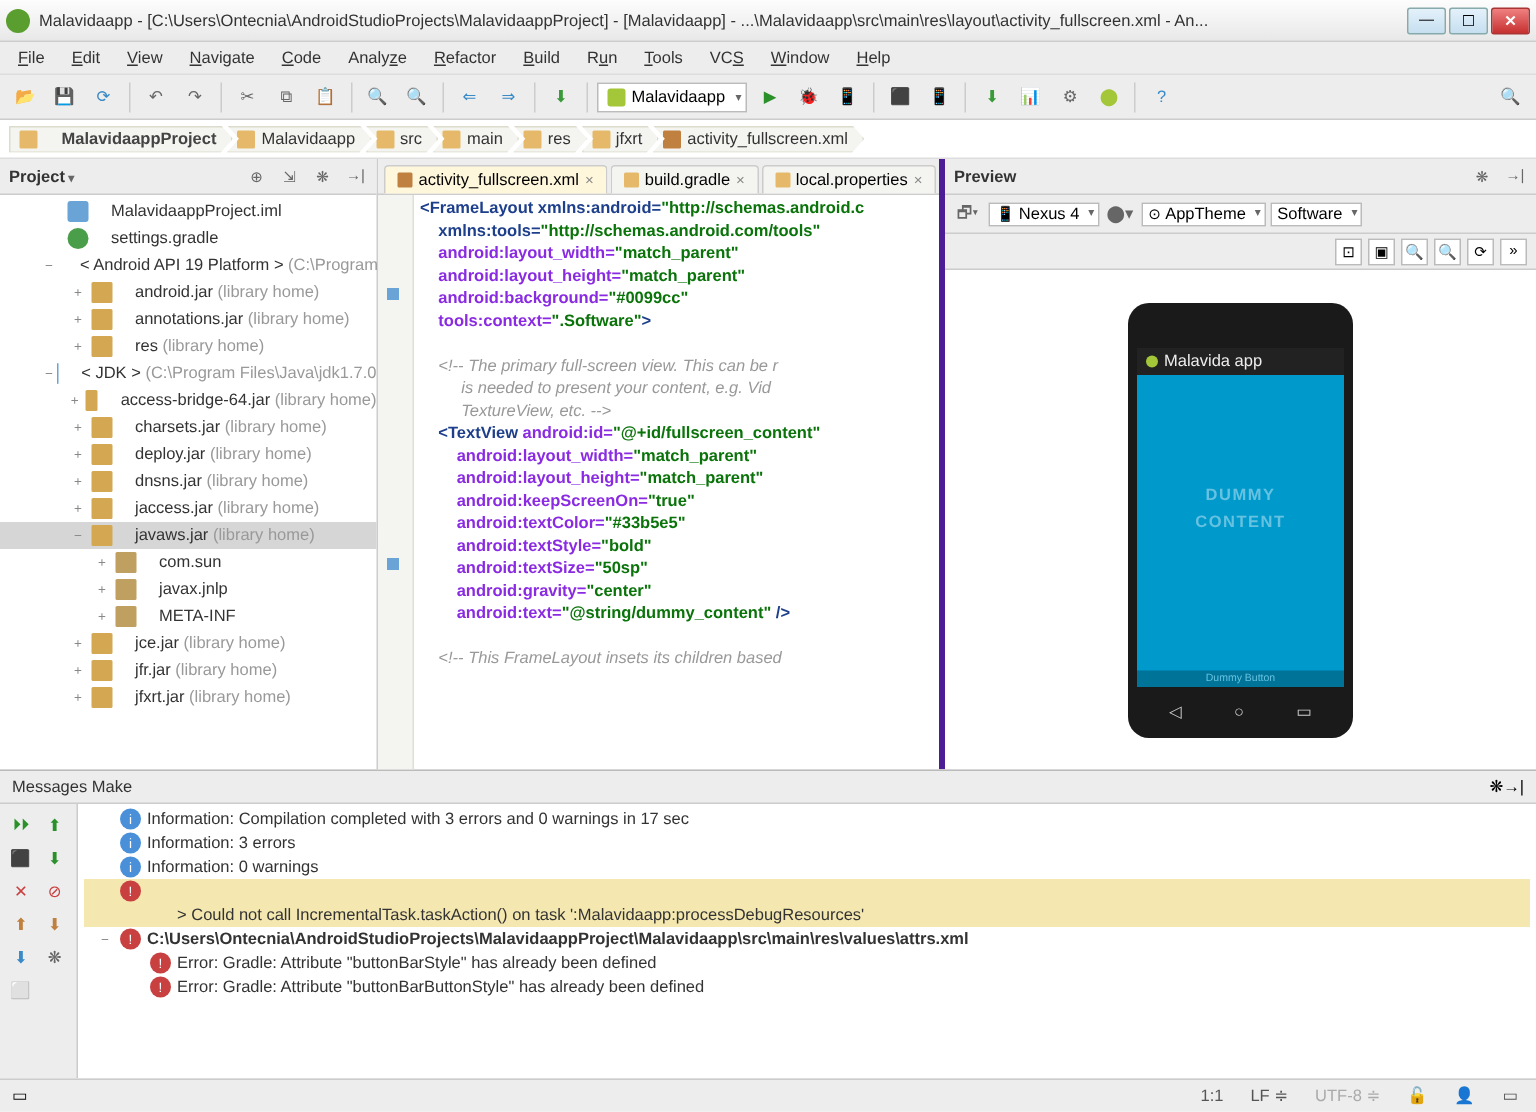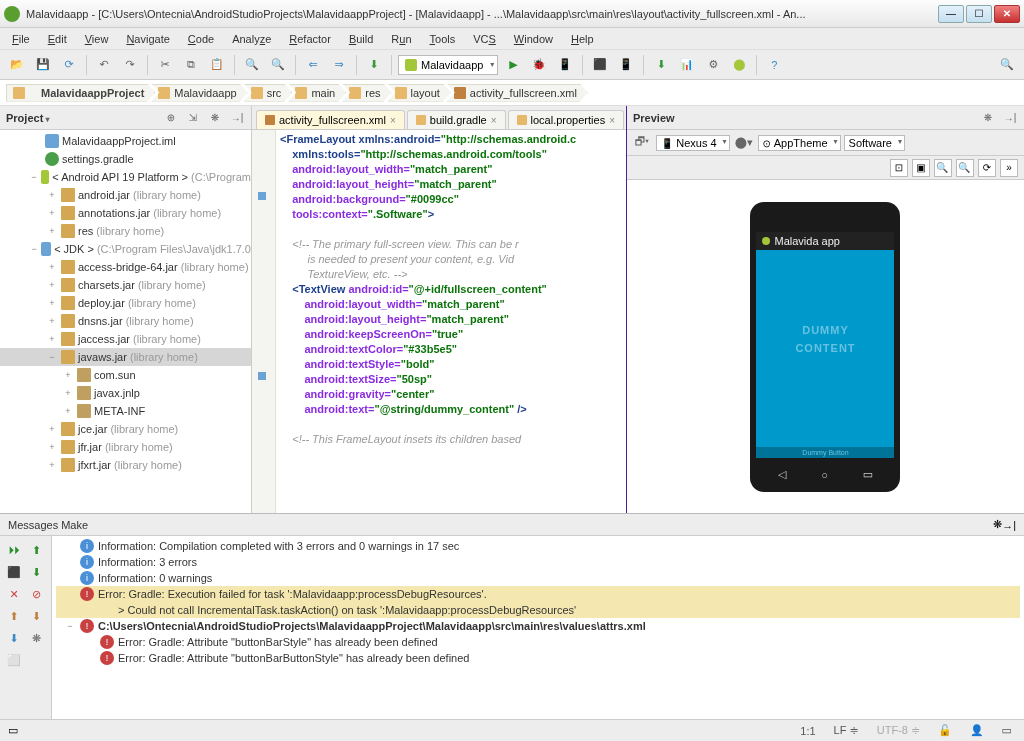--- a/index.html
+++ b/index.html
@@ -35,38 +35,38 @@
 .tree { flex:1; overflow:auto; padding:2px 0; }
 .trow { display:flex; align-items:center; height:18px; padding-left:4px; white-space:nowrap; }
 .trow .exp { width:12px; text-align:center; color:#888; font-size:9px; }
 .trow .ticon { width:14px; height:14px; margin:0 3px; display:inline-block; }
 .trow .ticon.module { background:#6aa3d5; border-radius:2px; }
 .trow .ticon.gradle { background:#4a9e4a; border-radius:50%; }
 .trow .ticon.lib { background:#888; border-radius:1px; }
 .trow .ticon.jar { background:#d4a752; border-radius:1px; }
 .trow .ticon.pkg { background:#c0a060; border-radius:1px; }
 .trow .ticon.android { background:#a4c639; border-radius:2px; }
-.trow .tlabel { color:#333; }
+.trow .tlabel { color:#333;margin-left:12px; }
 .trow .tlabel .hint { color:#999; }
 .trow.sel { background:#d6d6d6; }
 .centerpanel { flex:1; display:flex; flex-direction:column; background:#fff; }
 .tabs { height:24px; background:#ededed; border-bottom:1px solid #ccc; display:flex; align-items:end; padding-left:4px; }
 .tab { background:#f4f4f0; border:1px solid #ccc; border-bottom:none; padding:3px 8px; margin-right:2px; display:flex; align-items:center; gap:4px; border-radius:3px 3px 0 0; }
 .tab.active { background:#fff7dc; }
 .tab .tclose { color:#888; font-size:10px; }
 .editor { flex:1; display:flex; overflow:hidden; font-family:Consolas,monospace; font-size:12px; }
 .gutter { width:24px; background:#f4f4f0; border-right:1px solid #e0e0d0; position:relative; }
 .gutter .mk { position:absolute; left:6px; width:8px; height:8px; background:#6aa3d5; }
 .code { flex:1; padding:2px 4px; white-space:pre; overflow:hidden; line-height:15px; color:#333; }
 .code .tag { color:#1e3f8b; font-weight:bold; }
 .code .attr { color:#8a2be2; font-weight:bold; }
 .code .ns { color:#1e3f8b; font-weight:bold; }
 .code .val { color:#0a730a; font-weight:bold; }
 .code .cmt { color:#999; font-style:italic; }
-.rightpanel { width:408px; background:#fff; border-left:1px solid #4c1d95; display:flex; flex-direction:column; }
+.rightpanel { width:408px; background:#fff; border-left:4px solid #4c1d95; display:flex; flex-direction:column; }
 .previewtb { height:26px; background:#ededed; border-bottom:1px solid #ccc; display:flex; align-items:center; padding:0 4px; gap:3px; }
 .ptsel { border:1px solid #bbb; background:#fff; padding:1px 12px 1px 4px; position:relative; font-size:10px; }
 .ptsel::after { content:"▾"; position:absolute; right:2px; font-size:8px; color:#666; }
 .previewtb2 { height:24px; background:#ededed; border-bottom:1px solid #ccc; display:flex; align-items:center; justify-content:flex-end; padding:0 6px; gap:4px; }
 .zoombtn { width:18px;height:18px;border:1px solid #bbb;background:#fff;display:flex;align-items:center;justify-content:center;font-size:10px; }
 .preview { flex:1; background:#fff; display:flex; align-items:center; justify-content:center; }
 .phone { width:150px; height:290px; background:#1a1a1a; border-radius:14px; padding:30px 6px 34px 6px; position:relative; }
 .phone .screen { width:100%; height:100%; background:#0099cc; position:relative; overflow:hidden; }
 .phone .appbar { background:#222; color:#eee; font-size:10px; padding:3px 6px; display:flex;align-items:center;gap:4px; }
 .phone .appbar .dot{width:8px;height:8px;background:#a4c639;border-radius:50%;}
@@ -179,21 +179,21 @@
   <div class="crumb">
       <span class="ci folder"></span>
       <span>main</span>
     </div>
   <div class="crumb">
       <span class="ci folder"></span>
       <span>res</span>
     </div>
   <div class="crumb">
       <span class="ci folder"></span>
-      <span>layout</span>
+      <span>jfxrt</span>
     </div>
   <div class="crumb">
       <span class="ci xml"></span>
       <span>activity_fullscreen.xml</span>
     </div>
 </div>
 
 <div class="main">
 
   <div class="leftpanel">
@@ -423,21 +423,20 @@
           <span class="mtext ">Information: 3 errors</span>
         </div>
         <div class="mrow" style="padding-left: 8px;">
           <span class="exp2"></span>
           <span class="mi info">i</span>
           <span class="mtext ">Information: 0 warnings</span>
         </div>
         <div class="mrow hl" style="padding-left: 8px;">
           <span class="exp2"></span>
           <span class="mi err">!</span>
-          <span class="mtext ">Error: Gradle: Execution failed for task ':Malavidaapp:processDebugResources'.</span>
         </div>
         <div class="mrow hl" style="padding-left: 28px;">
           <span class="exp2"></span>
           <span style="width:14px"></span>
           <span class="mtext ">&gt; Could not call IncrementalTask.taskAction() on task ':Malavidaapp:processDebugResources'</span>
         </div>
         <div class="mrow" style="padding-left: 8px;">
           <span class="exp2">−</span>
           <span class="mi err">!</span>
           <span class="mtext bold">C:\Users\Ontecnia\AndroidStudioProjects\MalavidaappProject\Malavidaapp\src\main\res\values\attrs.xml</span>

